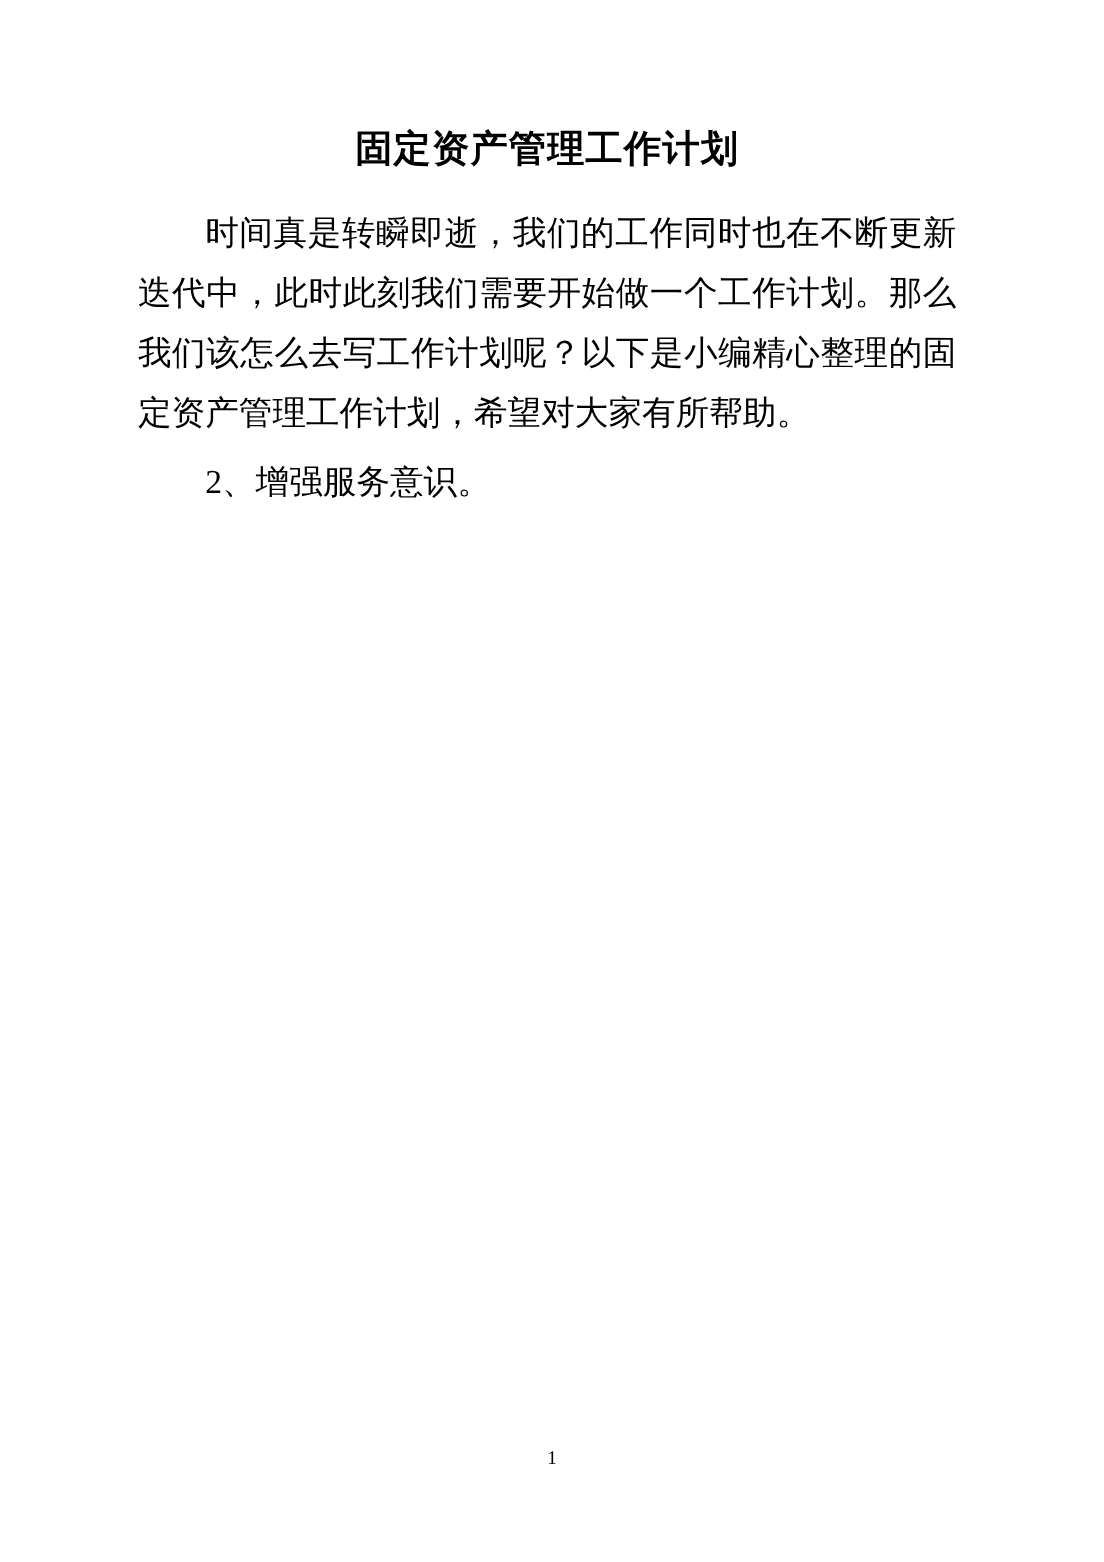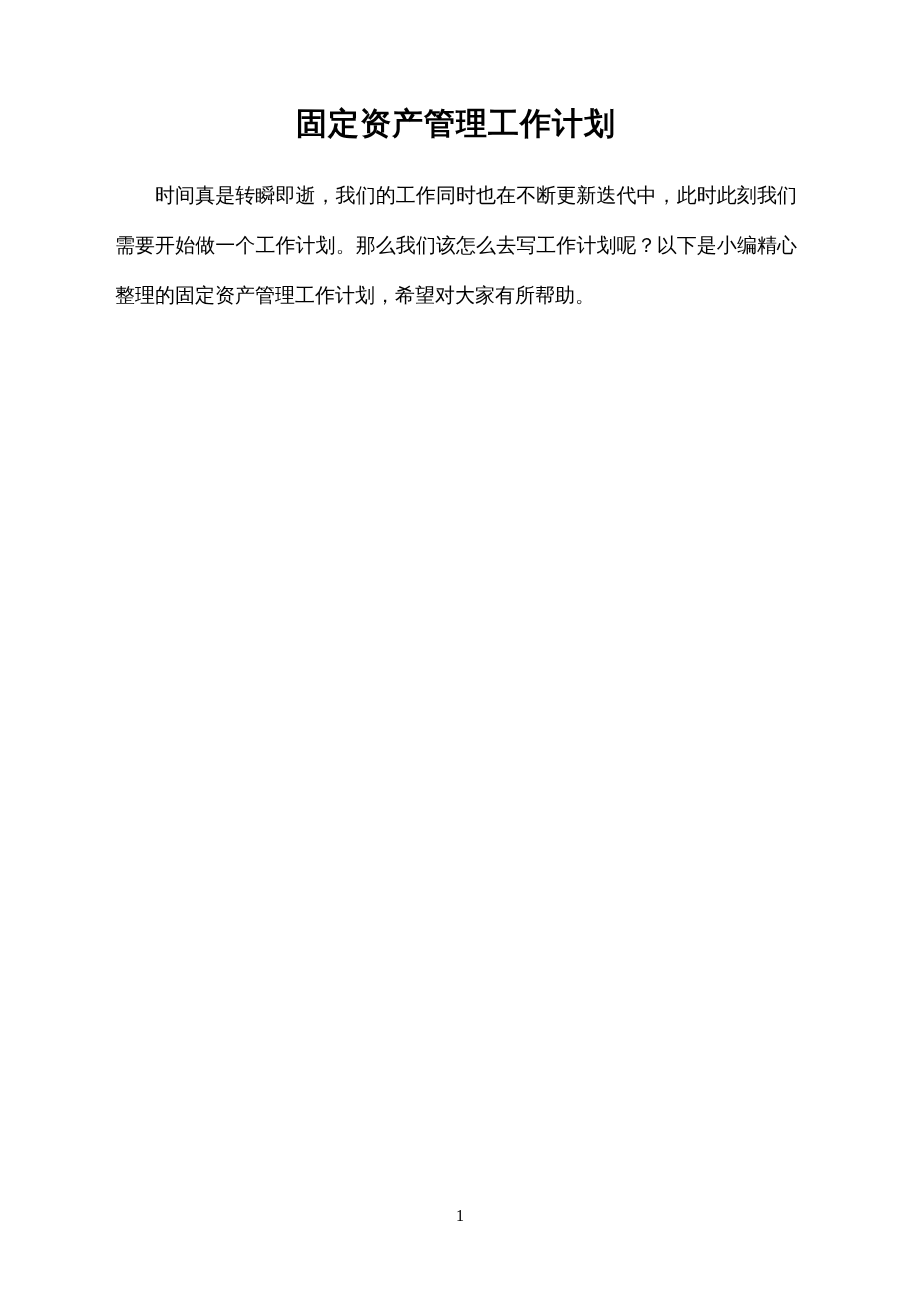--- a/index.html
+++ b/index.html
@@ -26,21 +26,21 @@
     margin: 100px 0 22px 0;
     font-family: "Liberation Sans", "DejaVu Sans", sans-serif;
     font-weight: bold;
     font-size: 31px;
     line-height: 48px;
     text-align: center;
     letter-spacing: 1px;
   }
   .para, .heading {
     margin: 0 0 8px 0;
-    font-size: 20px;
+    font-size: 28px;
     line-height: 50px;
     text-align: justify;
     text-indent: 2em;
     font-weight: normal;
   }
   .heading {
     font-weight: bold;
   }
   .page-number {
     position: absolute;
@@ -60,17 +60,18 @@
   <div class="content">
     <h1 class="doc-title">固定资产管理工作计划</h1>
 
     <p class="para">时间真是转瞬即逝，我们的工作同时也在不断更新迭代中，此时此刻我们需要开始做一个工作计划。那么我们该怎么去写工作计划呢？以下是小编精心整理的固定资产管理工作计划，希望对大家有所帮助。</p>
 
 
 
 
 
 
+    <p class="para">2、增强服务意识。</p>
 
   </div>
 
   <div class="page-number">1</div>
 </div>
 
 </body></html>

